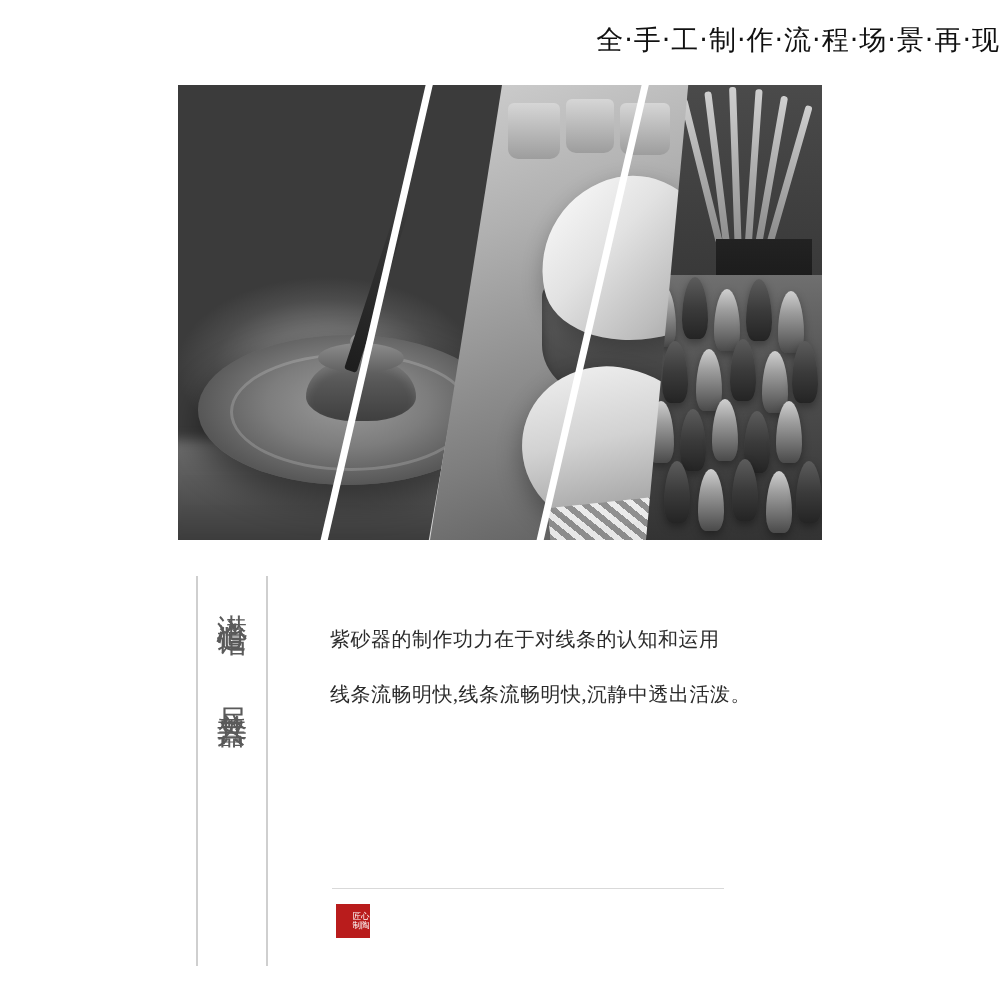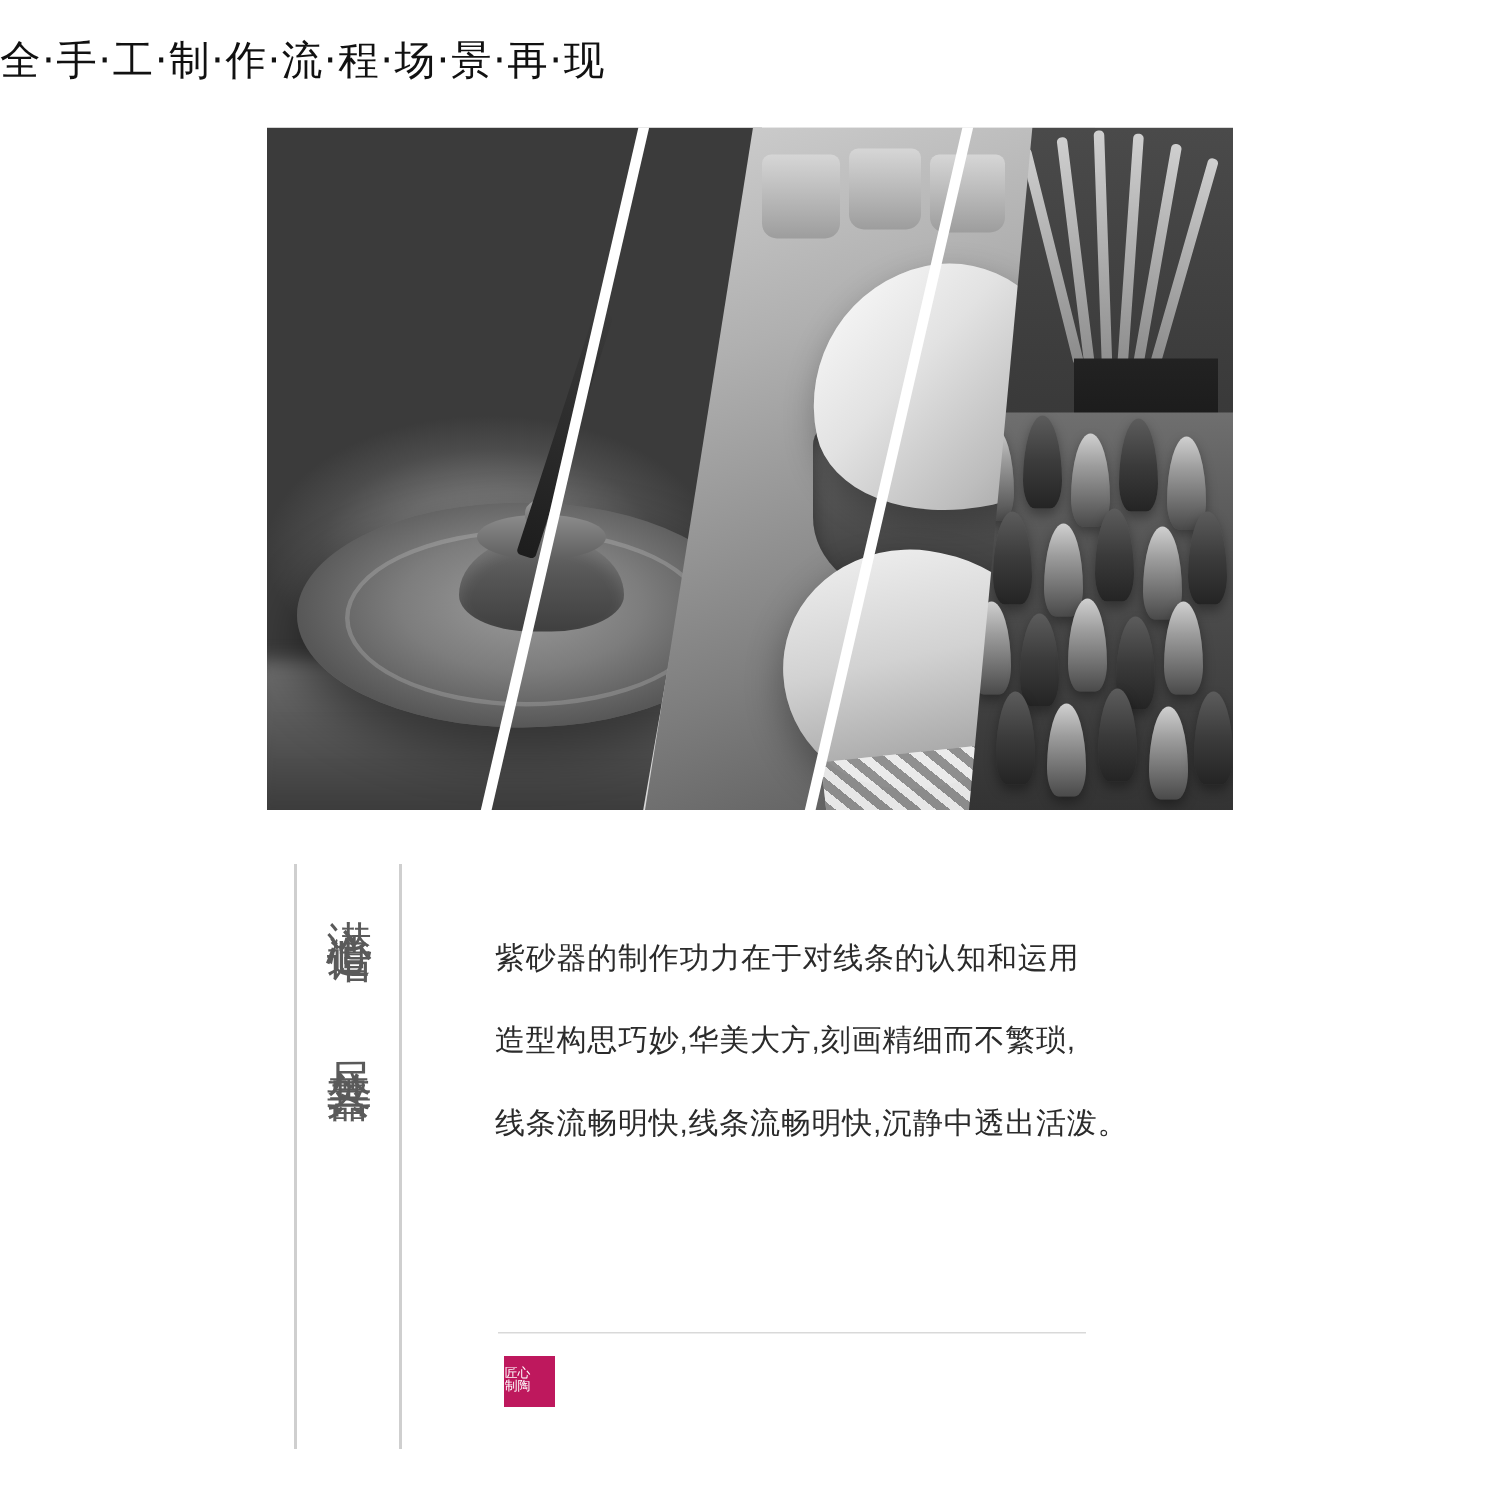--- a/index.html
+++ b/index.html
@@ -16,21 +16,21 @@
     color: #1a1a1a;
     overflow: hidden;
   }
 
   
   .header {
     position: absolute;
     top: 22px;
     left: 0;
     width: 1000px;
-    text-align: left;
+    text-align: right;
   }
   .header-title {
     font-size: 27px;
     letter-spacing: 1px;
     color: #111;
     font-family: "DejaVu Sans", "Liberation Sans", sans-serif;
     font-weight: 500;
     white-space: nowrap;
   }
 
@@ -267,21 +267,21 @@
     white-space: pre;
   }
 
   .body-copy {
     position: absolute;
     left: 330px;
     top: 612px;
     width: 540px;
   }
   .body-line {
-    font-family: Liberation Sans, sans-serif;
+    font-family: Liberation Serif, serif;
     font-size: 20px;
     line-height: 55px;
     color: #2b2b2b;
     letter-spacing: 0.5px;
     white-space: nowrap;
   }
 
   .divider {
     position: absolute;
     left: 332px;
@@ -290,24 +290,24 @@
     height: 1px;
     background: #d9d9d9;
   }
 
   .seal {
     position: absolute;
     left: 336px;
     top: 904px;
     width: 34px;
     height: 34px;
-    background: #be185d;
+    background: #b91c1c;
     display: flex;
     align-items: center;
-    justify-content: flex-start;
+    justify-content: flex-end;
   }
   .seal-text {
     font-family: "DejaVu Serif", "Liberation Serif", serif;
     font-size: 9px;
     line-height: 9px;
     color: #ffffff;
     text-align: center;
     letter-spacing: 0;
     white-space: pre-line;
     transform: scale(0.95);
@@ -377,21 +377,20 @@
   <div class="seam seam-1"></div>
   <div class="seam seam-2"></div>
 </div>
 
 <div class="vertical-title">
   <div class="vt-text">潜心造诣  尽善其器</div>
 </div>
 
 <div class="body-copy">
   <div class="body-line">紫砂器的制作功力在于对线条的认知和运用</div>
-  <div class="body-line">造型构思巧妙,华美大方,刻画精细而不繁琐,</div>
   <div class="body-line">线条流畅明快,线条流畅明快,沉静中透出活泼。</div>
 </div>
 
 <div class="divider"></div>
 <div class="seal">
   <div class="seal-text">匠心
 制陶</div>
 </div>
 
 </body></html>

